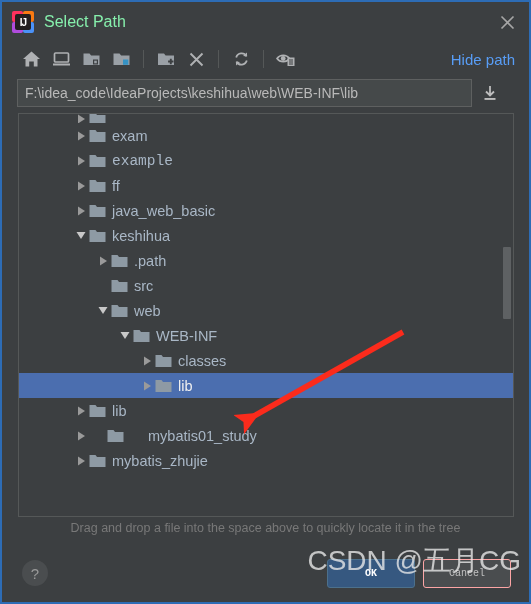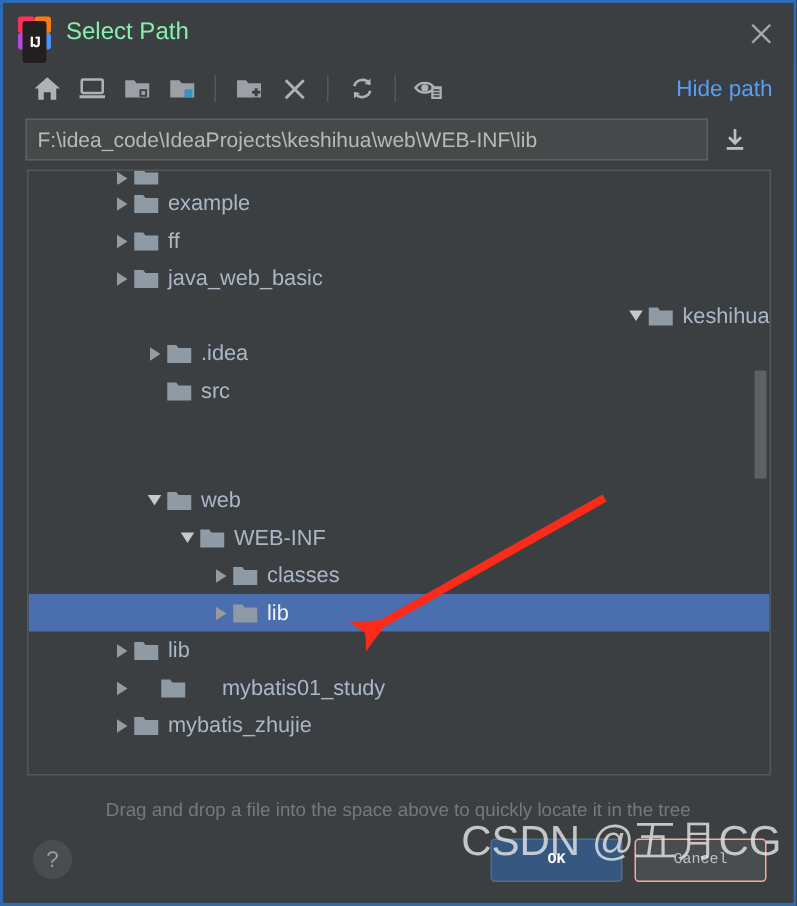--- a/index.html
+++ b/index.html
@@ -33,21 +33,21 @@
     margin-right: 10px;
   }
   #app-logo .q {
     position: absolute; width: 11px; height: 11px; border-radius: 2px;
   }
   #app-logo .q1 { left:0; top:0;  background:#fe315d; }
   #app-logo .q2 { left:11px; top:0; background:#f97a12; }
   #app-logo .q3 { left:0; top:11px; background:#b04cdd; }
   #app-logo .q4 { left:11px; top:11px; background:#4b92f8; }
   #app-logo .core {
-    position:absolute; left:3px; top:3px; width:16px; height:28px;
+    position:absolute; left:3px; top:3px; width:16px; height:16px;
     background:#231f20; border-radius:2px;
     color:#fff; font-size:10px; font-weight:bold;
     display:flex; align-items:center; justify-content:center;
     letter-spacing:-1px;
   }
   #window-title {
     color: #86efac;
     font-size: 16px;
     white-space: nowrap;
   }
@@ -161,21 +161,21 @@
     left: 0; top: 0;
     width: 531px; height: 604px;
     pointer-events: none;
   }
 
   
   #hint {
     text-align: center;
     color: #787878;
     font-size: 12.5px;
-    margin-top: 16px;
+    margin-top: 4px;
   }
 
   
   #footer {
     position: absolute;
     left: 0; right: 0; bottom: 0;
     height: 58px;
     display: flex;
     align-items: center;
     padding: 0 18px 0 20px;
@@ -331,20 +331,31 @@
         </div>
         <div class="tree-row" style="padding-left: 54px;">
           <span class="twisty">
             <svg width="9" height="10" viewBox="0 0 9 10">
               <polygon points="1,0.5 8,5 1,9.5" fill="#9a9a9a"></polygon>
             </svg>
           </span>
           <span class="folder-ico"><svg width="17" height="14" viewBox="0 0 17 14">
               <path d="M0.5 1 h6 l1.5 2 h8.5 v10 h-16 Z" fill="#8e9aa4"></path>
             </svg></span>
+          <span class="row-label">exam</span>
+        </div>
+        <div class="tree-row" style="padding-left: 54px; font-family: Liberation Mono, monospace;">
+          <span class="twisty">
+            <svg width="9" height="10" viewBox="0 0 9 10">
+              <polygon points="1,0.5 8,5 1,9.5" fill="#9a9a9a"></polygon>
+            </svg>
+          </span>
+          <span class="folder-ico"><svg width="17" height="14" viewBox="0 0 17 14">
+              <path d="M0.5 1 h6 l1.5 2 h8.5 v10 h-16 Z" fill="#8e9aa4"></path>
+            </svg></span>
           <span class="row-label">example</span>
         </div>
         <div class="tree-row" style="padding-left: 54px; align-items: center;">
           <span class="twisty">
             <svg width="9" height="10" viewBox="0 0 9 10">
               <polygon points="1,0.5 8,5 1,9.5" fill="#9a9a9a"></polygon>
             </svg>
           </span>
           <span class="folder-ico"><svg width="17" height="14" viewBox="0 0 17 14">
               <path d="M0.5 1 h6 l1.5 2 h8.5 v10 h-16 Z" fill="#8e9aa4"></path>
@@ -355,50 +366,50 @@
           <span class="twisty">
             <svg width="9" height="10" viewBox="0 0 9 10">
               <polygon points="1,0.5 8,5 1,9.5" fill="#9a9a9a"></polygon>
             </svg>
           </span>
           <span class="folder-ico"><svg width="17" height="14" viewBox="0 0 17 14">
               <path d="M0.5 1 h6 l1.5 2 h8.5 v10 h-16 Z" fill="#8e9aa4"></path>
             </svg></span>
           <span class="row-label">java_web_basic</span>
         </div>
-        <div class="tree-row" style="padding-left: 54px; justify-content: flex-end;">
+        <div class="tree-row" style="padding-left: 54px;">
           <span class="twisty">
             <svg width="10" height="9" viewBox="0 0 10 9">
               <polygon points="0.5,1 9.5,1 5,8" fill="#c8c8c8"></polygon>
             </svg>
           </span>
           <span class="folder-ico"><svg width="17" height="14" viewBox="0 0 17 14">
               <path d="M0.5 1 h6 l1.5 2 h8.5 v10 h-16 Z" fill="#8e9aa4"></path>
             </svg></span>
           <span class="row-label">keshihua</span>
         </div>
         <div class="tree-row" style="padding-left: 76px;">
           <span class="twisty">
             <svg width="9" height="10" viewBox="0 0 9 10">
               <polygon points="1,0.5 8,5 1,9.5" fill="#9a9a9a"></polygon>
             </svg>
           </span>
           <span class="folder-ico"><svg width="17" height="14" viewBox="0 0 17 14">
               <path d="M0.5 1 h6 l1.5 2 h8.5 v10 h-16 Z" fill="#8e9aa4"></path>
             </svg></span>
-          <span class="row-label">.idea</span>
+          <span class="row-label">.path</span>
         </div>
         <div class="tree-row" style="padding-left: 76px;">
           <span class="twisty none"></span>
           <span class="folder-ico"><svg width="17" height="14" viewBox="0 0 17 14">
               <path d="M0.5 1 h6 l1.5 2 h8.5 v10 h-16 Z" fill="#8e9aa4"></path>
             </svg></span>
           <span class="row-label">src</span>
         </div>
-        <div class="tree-row" style="padding-left: 76px; margin-top: 48px;">
+        <div class="tree-row" style="padding-left: 76px;">
           <span class="twisty">
             <svg width="10" height="9" viewBox="0 0 10 9">
               <polygon points="0.5,1 9.5,1 5,8" fill="#c8c8c8"></polygon>
             </svg>
           </span>
           <span class="folder-ico"><svg width="17" height="14" viewBox="0 0 17 14">
               <path d="M0.5 1 h6 l1.5 2 h8.5 v10 h-16 Z" fill="#8e9aa4"></path>
             </svg></span>
           <span class="row-label">web</span>
         </div>

